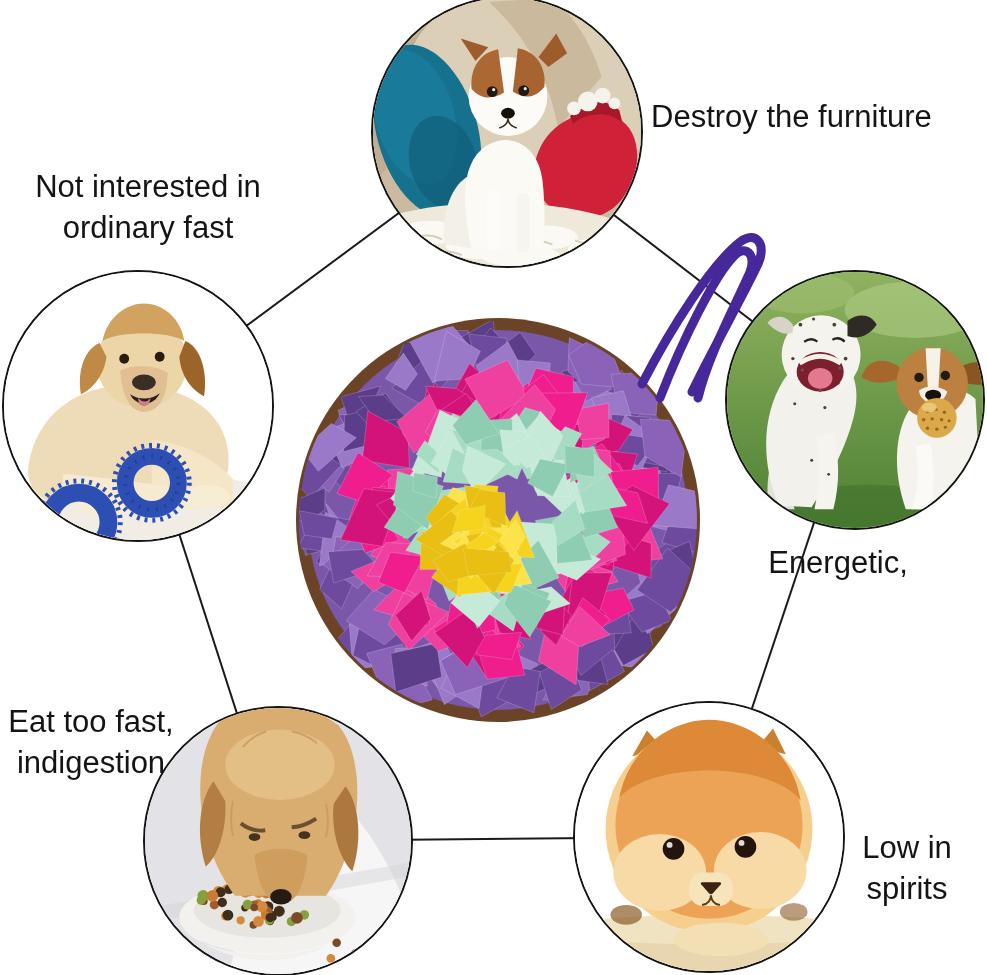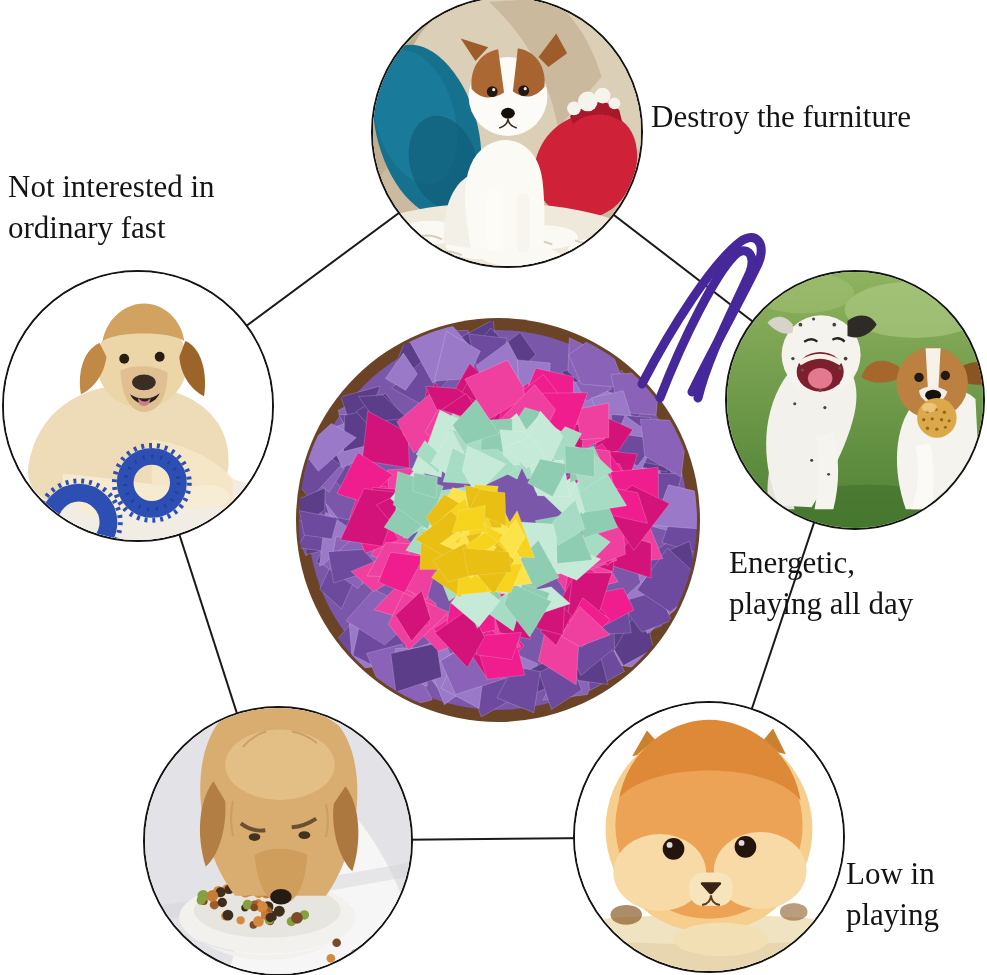--- a/index.html
+++ b/index.html
@@ -1,40 +1,40 @@
 <!DOCTYPE html>
 <html><head>
 <meta charset="utf-8">
 <style>
   html,body{margin:0;padding:0;background:#ffffff;}
   #canvas{
     position:relative;width:987px;height:975px;overflow:hidden;background:#ffffff;
-    font-family:Liberation Serif, serif;
+    font-family:Liberation Sans, sans-serif;
   }
   #connector-svg,#mat-svg{position:absolute;}
   #connector-svg{left:0;top:0;}
   .photo-circle{
     position:absolute;border-radius:50%;border:2.5px solid #141414;
     overflow:hidden;box-sizing:border-box;background:#fff;
   }
   .photo-circle svg{display:block;width:100%;height:100%;}
   #circle-top{left:371px;top:-4px;width:272px;height:272px;}
   #circle-left{left:2px;top:270px;width:272px;height:272px;}
   #circle-right{left:725px;top:270px;width:260px;height:260px;}
   #circle-bottom-left{left:143px;top:706px;width:270px;height:270px;}
   #circle-bottom-right{left:573px;top:701px;width:272px;height:272px;}
   .callout{
     position:absolute;color:#141414;font-size:31px;line-height:41px;
-    letter-spacing:0px;white-space:nowrap;
+    text-align:center;letter-spacing:0px;white-space:nowrap;
   }
   #label-destroy{left:651px;top:96px;text-align:left;}
   #label-not-interested{left:8px;top:166px;width:280px;}
   #label-energetic{left:729px;top:542px;width:218px;}
   #label-eat-fast{left:0px;top:701px;width:182px;}
-  #label-low-spirits{left:846px;top:853px;width:122px;}
+  #label-low-spirits{left:846px;top:827px;width:122px;}
   #mat-svg{left:268px;top:170px;width:500px;height:560px;overflow:visible;}
 </style>
 </head>
 <body>
 
 <div id="canvas">
 
   <svg id="connector-svg" width="987" height="975" viewBox="0 0 987 975">
     <g fill="none" stroke-width="2" stroke="#1a1a1a">
       <line x1="138" y1="406" x2="507" y2="133"></line>
@@ -636,20 +636,23 @@
 
   <div class="callout" id="label-destroy">
     <div>Destroy the furniture</div>
   </div>
   <div class="callout" id="label-not-interested">
     <div>Not interested in</div>
     <div>ordinary fast</div>
   </div>
   <div class="callout" id="label-energetic">
     <div>Energetic,</div>
-    <div>playing all day</div>
+  </div>
+  <div class="callout" id="label-eat-fast">
+    <div>Eat too fast,</div>
+    <div>indigestion</div>
   </div>
   <div class="callout" id="label-low-spirits">
     <div>Low in</div>
-    <div>playing</div>
+    <div>spirits</div>
   </div>
 
 </div>
 
 </body></html>

